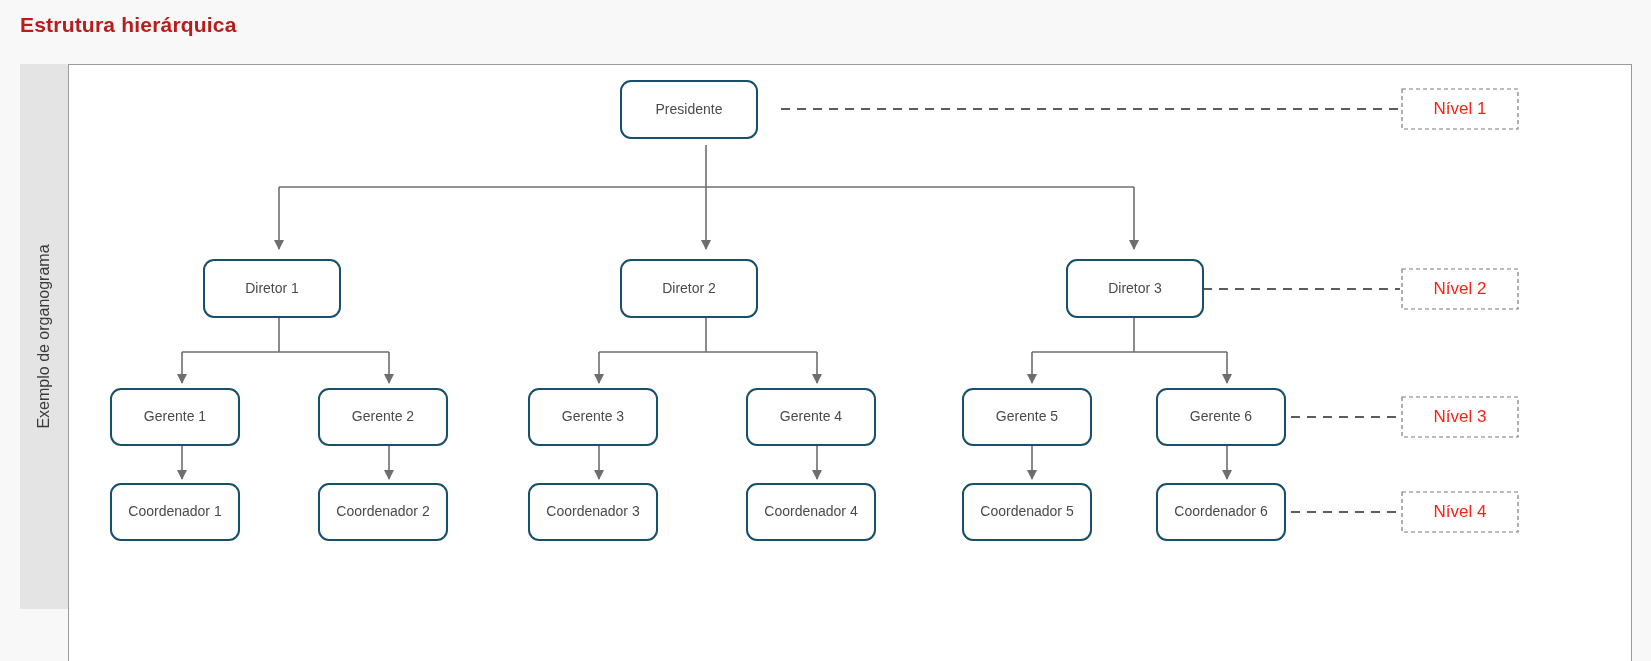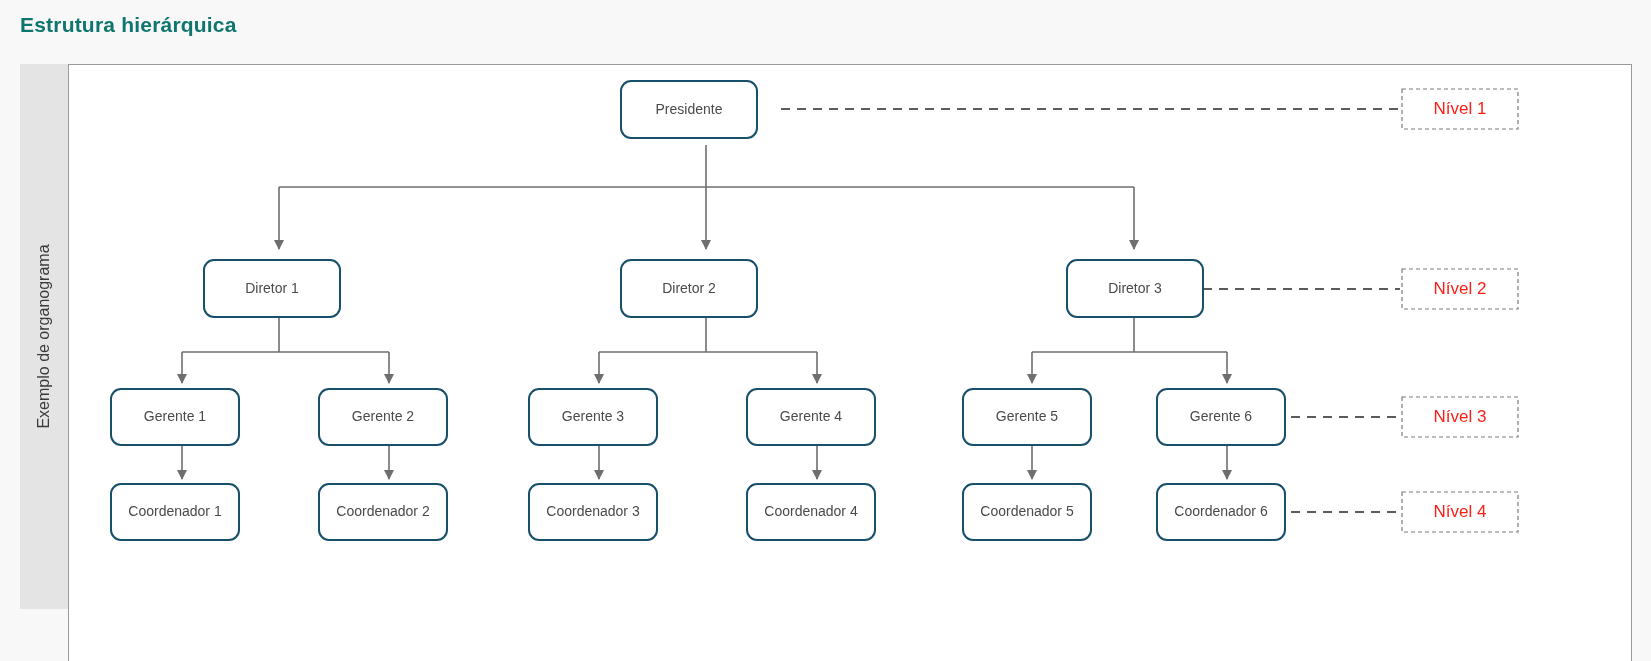--- a/index.html
+++ b/index.html
@@ -12,21 +12,21 @@
     background: #f8f8f8;
     font-family: "Liberation Sans", sans-serif;
     overflow: hidden;
   }
   #page-title {
     position: absolute;
     left: 20px;
     top: 13px;
     font-size: 21px;
     font-weight: bold;
-    color: #0f766e;
+    color: #b91c1c;
     letter-spacing: 0.2px;
     white-space: nowrap;
   }
   #chart-frame {
     position: absolute;
     left: 20px;
     top: 64px;
     width: 1612px;
     height: 545px;
     box-sizing: border-box;

